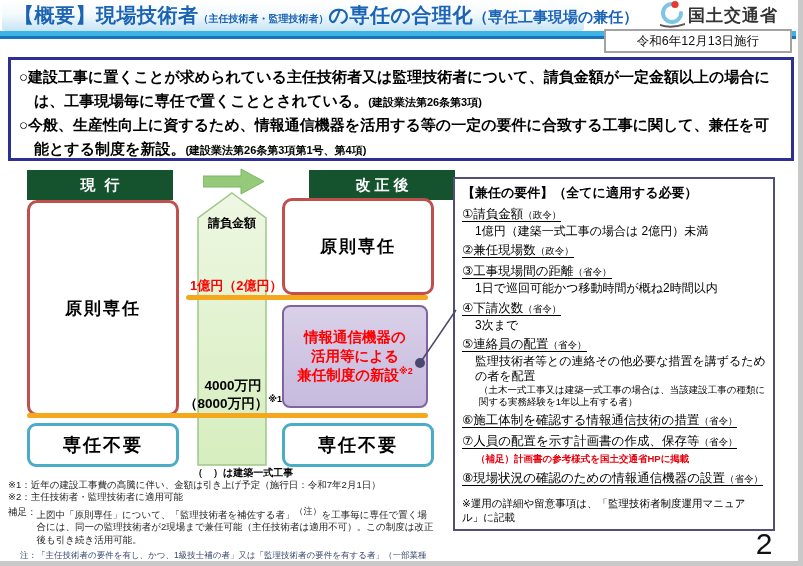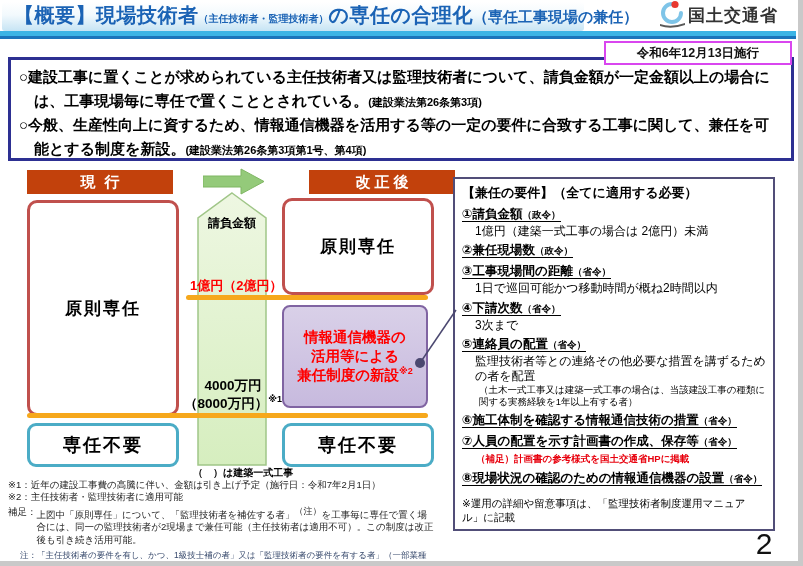--- a/index.html
+++ b/index.html
@@ -11,31 +11,31 @@
     background:linear-gradient(to bottom,#ffffff 0%,#f2f9fd 45%,#c6e4f4 100%);border-radius:3px;}
   .title-line{position:absolute;left:14px;top:2px;width:660px;white-space:nowrap;color:#1b63b5;font-weight:bold;font-family:Liberation Mono, monospace;}
   .t-main{font-size:20px;letter-spacing:0.5px;}
   .t-small{font-size:10px;}
   .t-mid{font-size:15px;}
   .bar-cyan{position:absolute;left:0;top:31px;width:796px;height:5px;background:#3cb4e5;}
   .bar-blue{position:absolute;left:0;top:36px;width:796px;height:3px;background:#1b74bb;}
   .agency{position:absolute;left:688px;top:4px;font-size:17px;font-weight:bold;color:#333333;letter-spacing:1px;}
   .logo{position:absolute;left:659px;top:0px;}
   .date-box{position:absolute;left:604px;top:29px;width:184px;height:20px;background:#ffffff;
-    border:2px solid #d946ef;z-index:6;display:flex;align-items:center;justify-content:center;
-    font-size:12.5px;font-weight:bold;color:#111;margin-top:12px;}
+    border:2px solid #a3a3a3;z-index:6;display:flex;align-items:center;justify-content:center;
+    font-size:12.5px;font-weight:normal;color:#111;}
 
   
   .summary{position:absolute;left:8px;top:57px;width:786px;height:104px;border:3px solid #2d3092;
     box-sizing:border-box;padding:5px 8px 0 8px;font-size:15px;font-weight:bold;color:#000;line-height:1.6;}
   .summary p{margin:0;padding-left:15px;text-indent:-15px;}
   .law-ref{font-size:11px;font-weight:bold;}
 
   
-  .col-hdr{position:absolute;width:146px;height:24px;background:#c2410c;color:#fff;font-weight:bold;
+  .col-hdr{position:absolute;width:146px;height:30px;background:#14532d;color:#fff;font-weight:bold;
     font-size:15px;display:flex;align-items:center;justify-content:center;}
   .ls-wide{letter-spacing:9px;text-indent:9px;}
   .ls-med{letter-spacing:4px;text-indent:4px;}
 
   .box-red{position:absolute;background:#fff;border:3px solid #c0504d;border-radius:10px;
     display:flex;align-items:center;justify-content:center;font-size:17px;font-weight:bold;color:#000;letter-spacing:2px;}
   .box-blue{position:absolute;background:#fff;border:3px solid #4bacc6;border-radius:9px;
     display:flex;align-items:center;justify-content:center;font-size:18px;font-weight:bold;color:#000;letter-spacing:2px;}
   .box-purple{position:absolute;left:282px;top:305px;width:146px;height:103px;box-sizing:border-box;
     background:linear-gradient(to bottom,#d9d0e8,#c7bade);border:2px solid #8064a2;border-radius:8px;
@@ -49,21 +49,21 @@
     font-size:13.5px;color:#000;line-height:1.15;z-index:4;}
   .axis-label{position:absolute;left:199px;top:215px;width:66px;text-align:center;
     font-size:12px;font-weight:bold;color:#000;z-index:2;}
   .caption{position:absolute;left:193px;top:466px;font-size:10px;font-weight:bold;color:#000;white-space:nowrap;}
 
   
   .panel{position:absolute;left:453px;top:177px;width:322px;height:354px;box-sizing:border-box;
     background:#fff;border:2px solid #514e78;padding:5px 7px 4px 7px;color:#000;}
   .panel-title{font-size:13px;font-weight:bold;margin-bottom:2px;}
   .req-item{margin-top:2px;}
-  .req-h{display:inline;border-bottom:1.5px solid #000;font-weight:bold;}
+  .req-h{display:inline;border-bottom:1.5px solid #000;font-weight:normal;}
   .req-heading{font-size:12.5px;}
   .req-law{font-size:9.5px;}
   .req-body{font-size:12px;padding-left:13px;line-height:1.2;margin-top:1px;}
   .req-subnote{font-size:9.5px;padding-left:17px;line-height:1.25;margin-top:1px;}
   .req-rednote{font-size:9.5px;color:#e8000d;font-weight:bold;padding-left:14px;margin:3px 0 2px 0;}
   .panel-footer{font-size:10.5px;margin-top:10px;}
 
   
   .footnotes{position:absolute;left:8px;top:479px;width:442px;font-size:9.5px;color:#222;line-height:1.3;}
   .fn-row{display:flex;}

